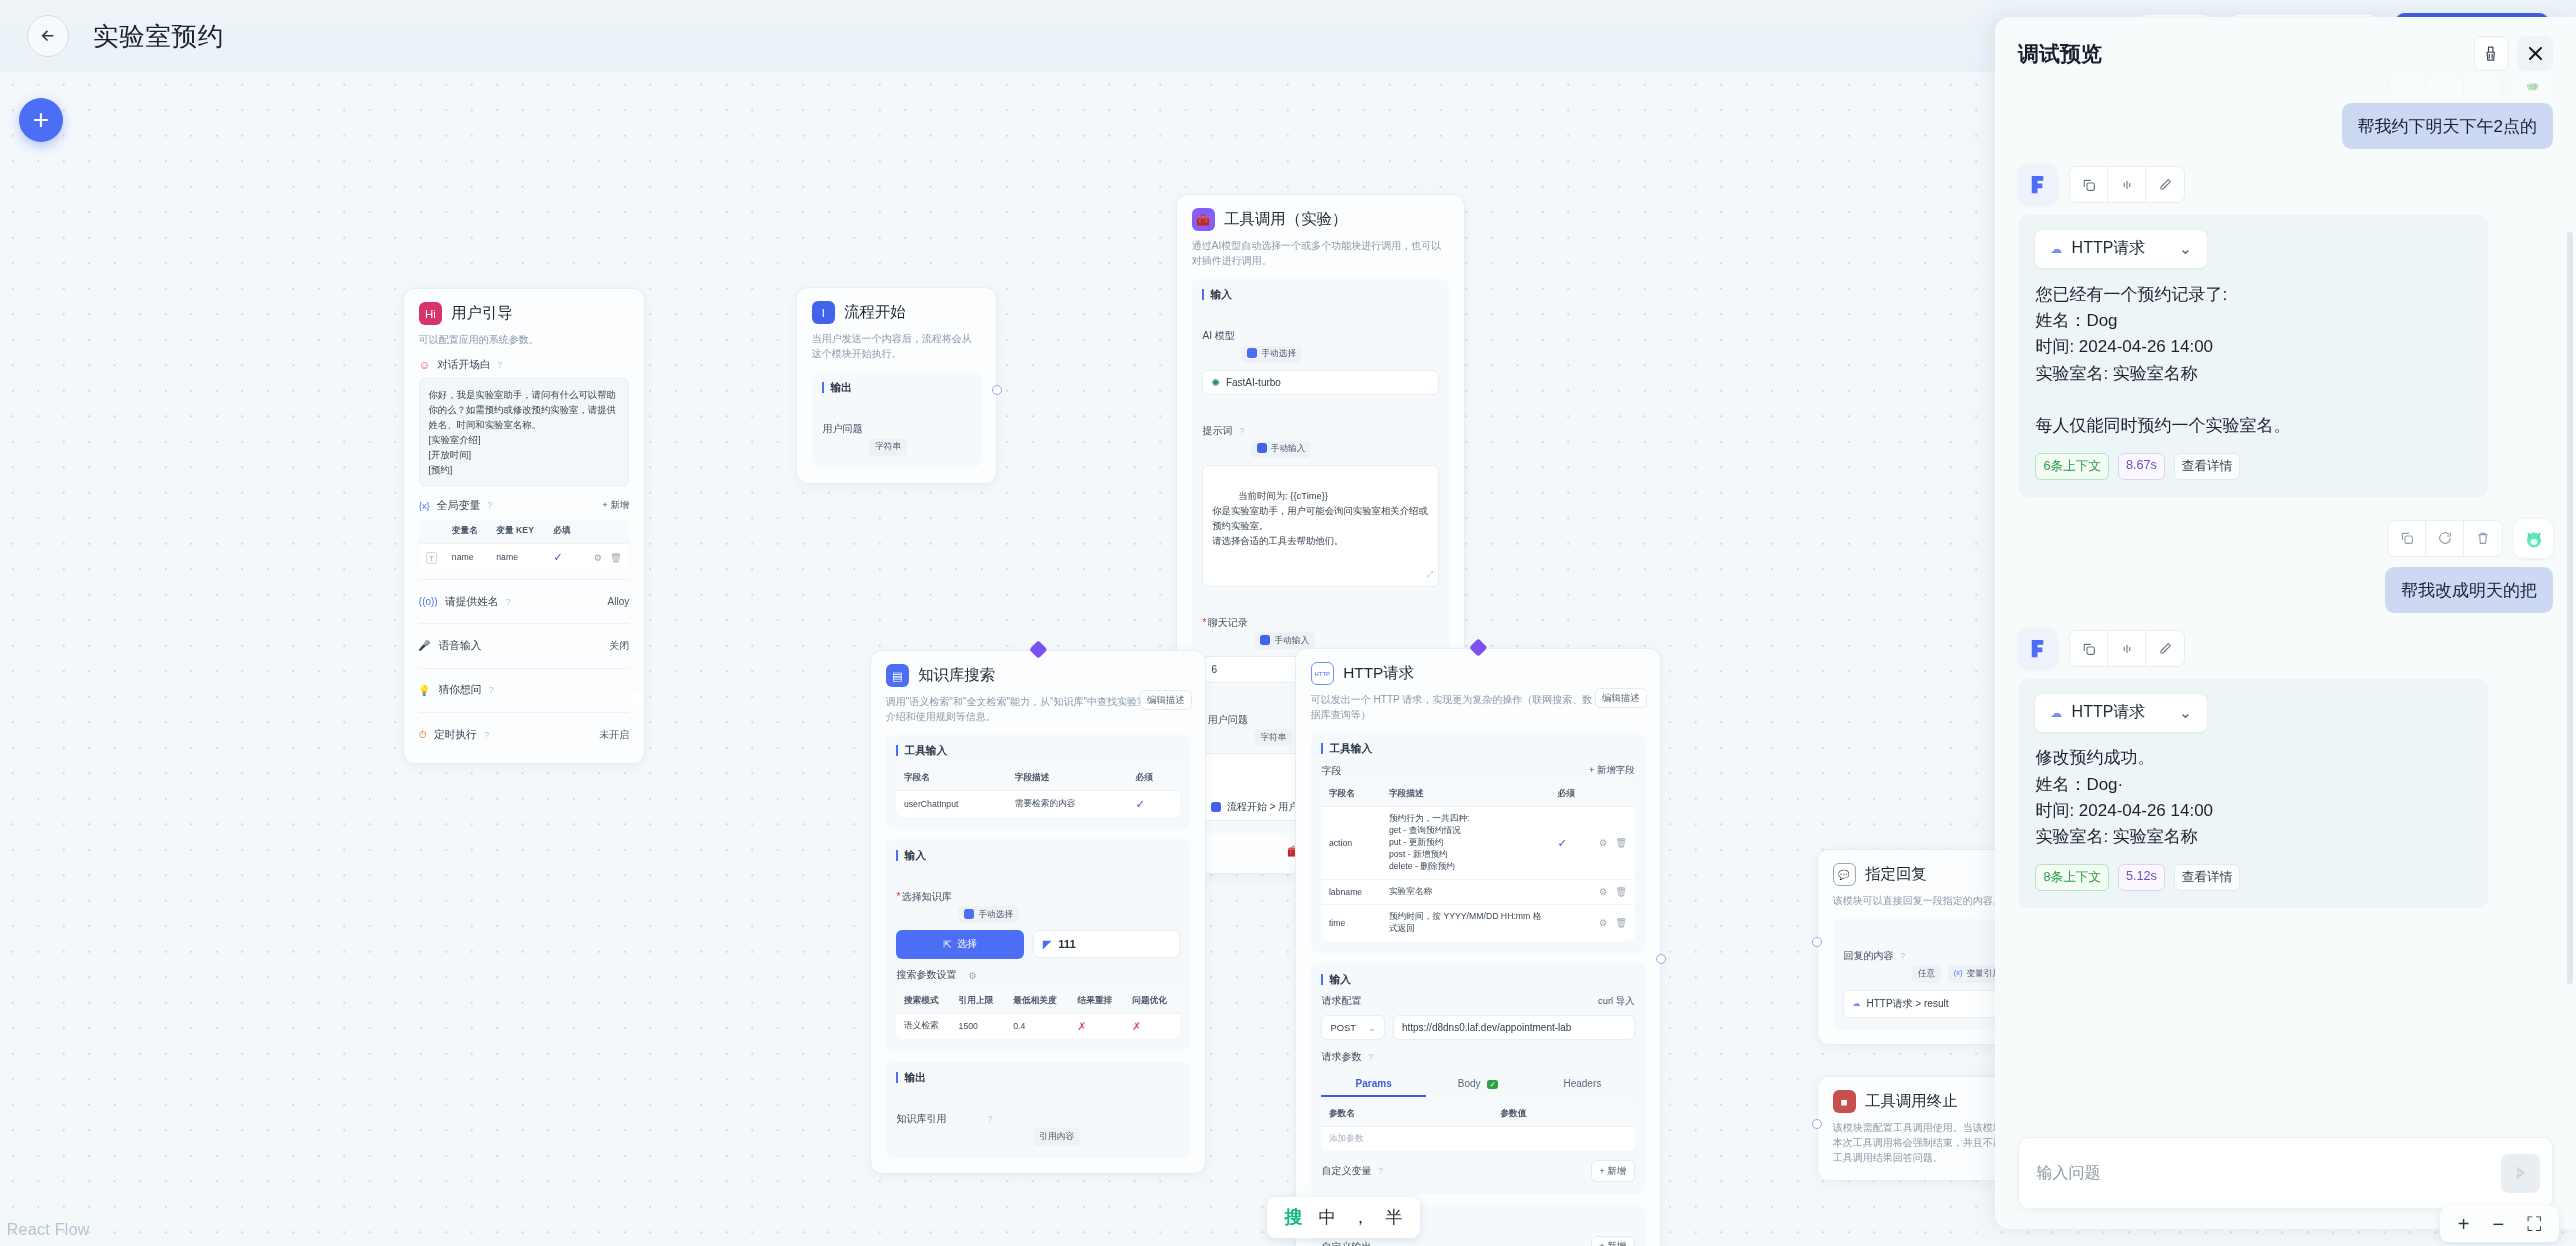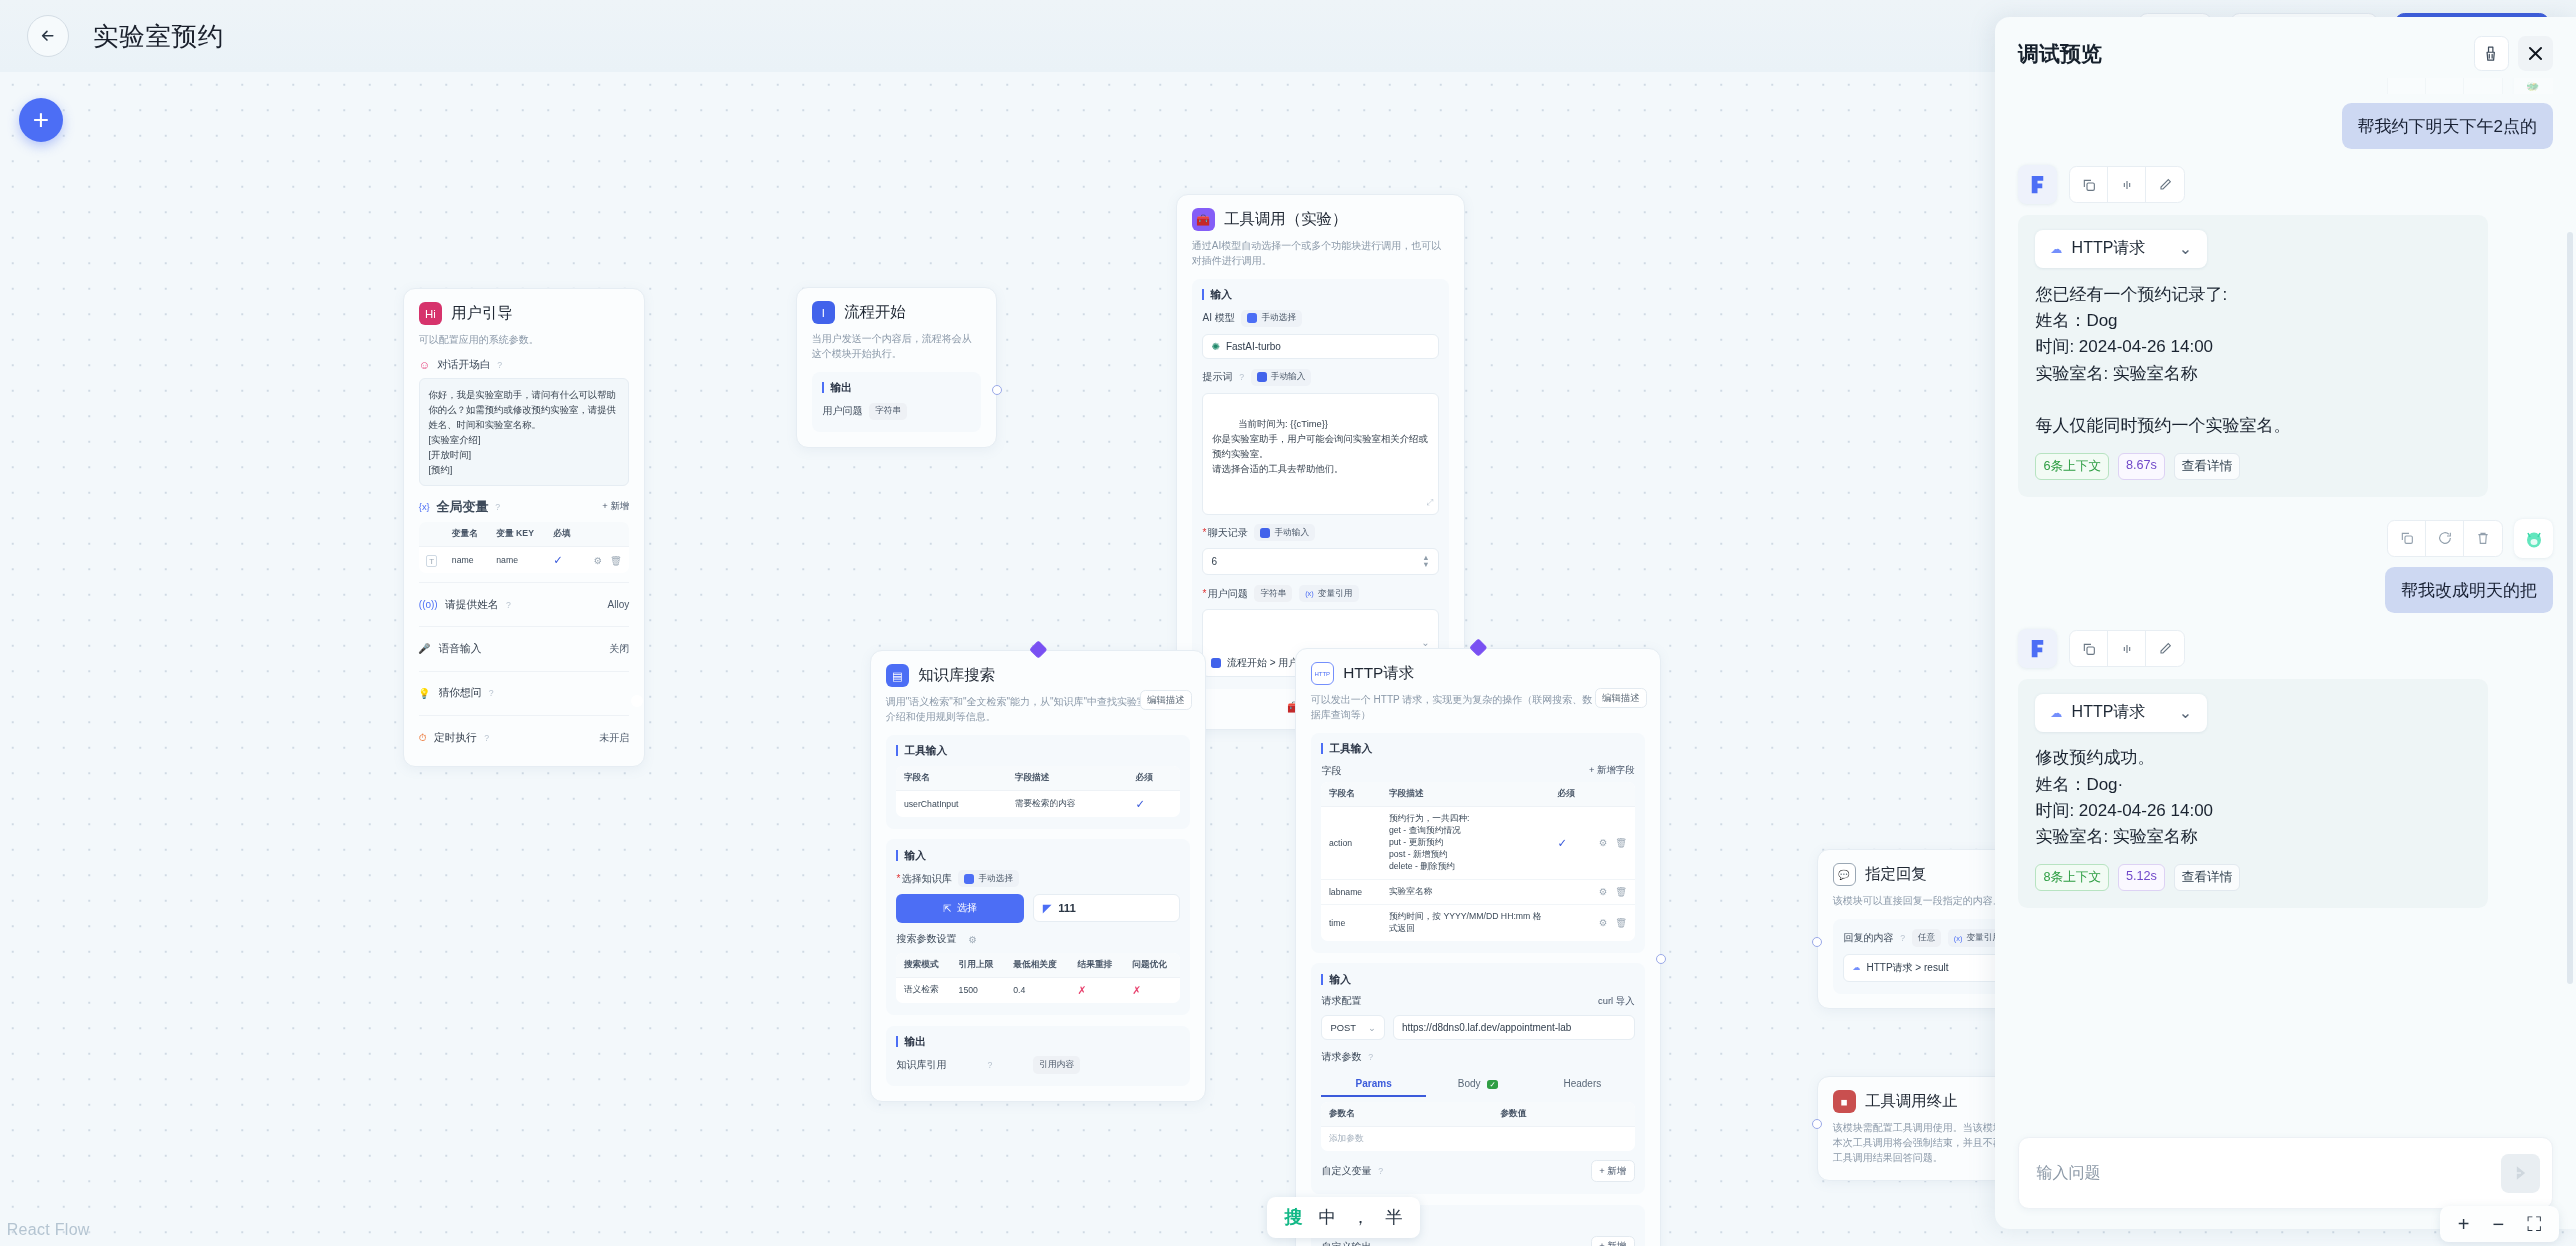--- a/index.html
+++ b/index.html
@@ -84,23 +84,23 @@
     background: #f5f9fc; border-radius: 8px; padding: 10.7px 10.7px 12px; margin-top: 10.7px;
   }
   .sect-label {
     font-size: 10.7px; font-weight: 600; color: #2d3748;
     border-left: 2.7px solid #4c6ef5; padding-left: 6px; line-height: 1; margin-bottom: 9.4px;
   }
   .fld-row { display: flex; align-items: center; gap: 6.7px; margin-bottom: 6.7px; flex-wrap: wrap; }
   .fld-label { font-size: 10px; color: #3d4a5a; }
   .req::before { content: "*"; color: #e03131; margin-right: 1.3px; }
   .chip {
-    display: inline-flex; align-items: center; gap: 4px;
+    display: inline-flex; gap: 4px;
     font-size: 8.7px; color: #44506180; color: #4a5768;
-    background: #eef2f7; border-radius: 4.7px; padding: 2.7px 6px;
+    background: #eef2f7; border-radius: 4.7px; padding: 2.7px 6px; margin-top: 36px;
   }
   .chip.plain { background: #eef1f5; }
   .chip-ico { width: 10px; height: 10px; border-radius: 2.7px; display:inline-block; }
   .inputbox {
     background: #fff; border: 1.1px solid #e6edf3; border-radius: 6px;
     padding: 6px 8px; font-size: 10px; color: #33404f; min-height: 25.5px;
     display: flex; align-items: center; gap: 6px;
   }
   .textarea {
     background: #fff; border: 1.1px solid #e6edf3; border-radius: 6px;
@@ -279,21 +279,21 @@
         <span class="q">?</span>
       </div>
       <div class="textarea" style="background:#f2f7fa;min-height:64px;">你好，我是实验室助手，请问有什么可以帮助你的么？如需预约或修改预约实验室，请提供姓名、时间和实验室名称。
 [实验室介绍]
 [开放时间]
 [预约]</div>
 
       <div class="row-between" style="margin-top:12px;">
         <div class="fld-row" style="margin:0;">
           <span style="color:#4c6ef5;font-size:9.4px;">{x}</span>
-          <span class="fld-label" style="font-size:13px;font-weight:700;">全局变量</span>
+          <span class="fld-label" style="font-size:11px;font-weight:400;">全局变量</span>
           <span class="q">?</span>
         </div>
         <span class="addbtn">+ 新增</span>
       </div>
       <table class="tbl" style="margin-top:6.7px;">
         <tbody>
             <tr>
           <th style="width:24px;"></th>
           <th>变量名</th>
           <th>变量 KEY</th>

